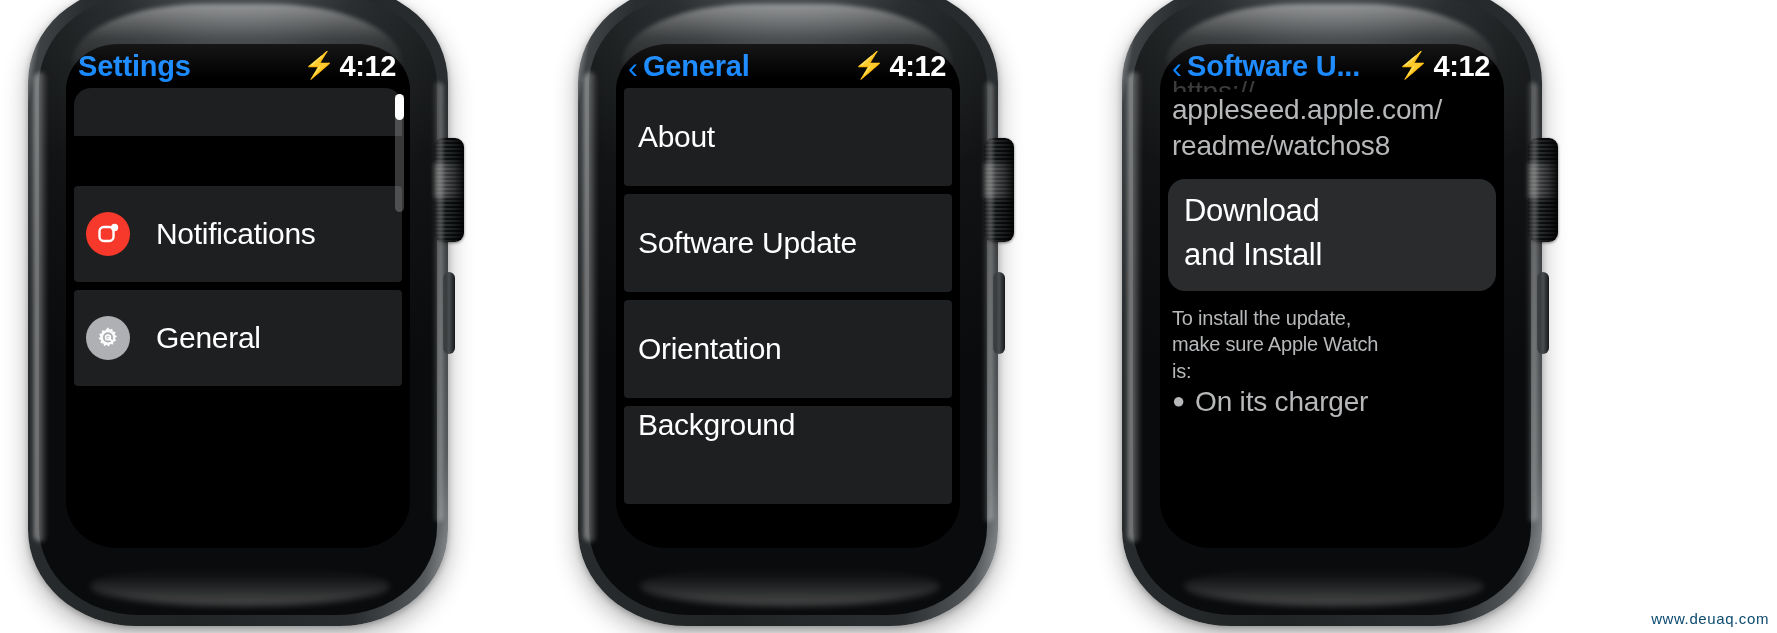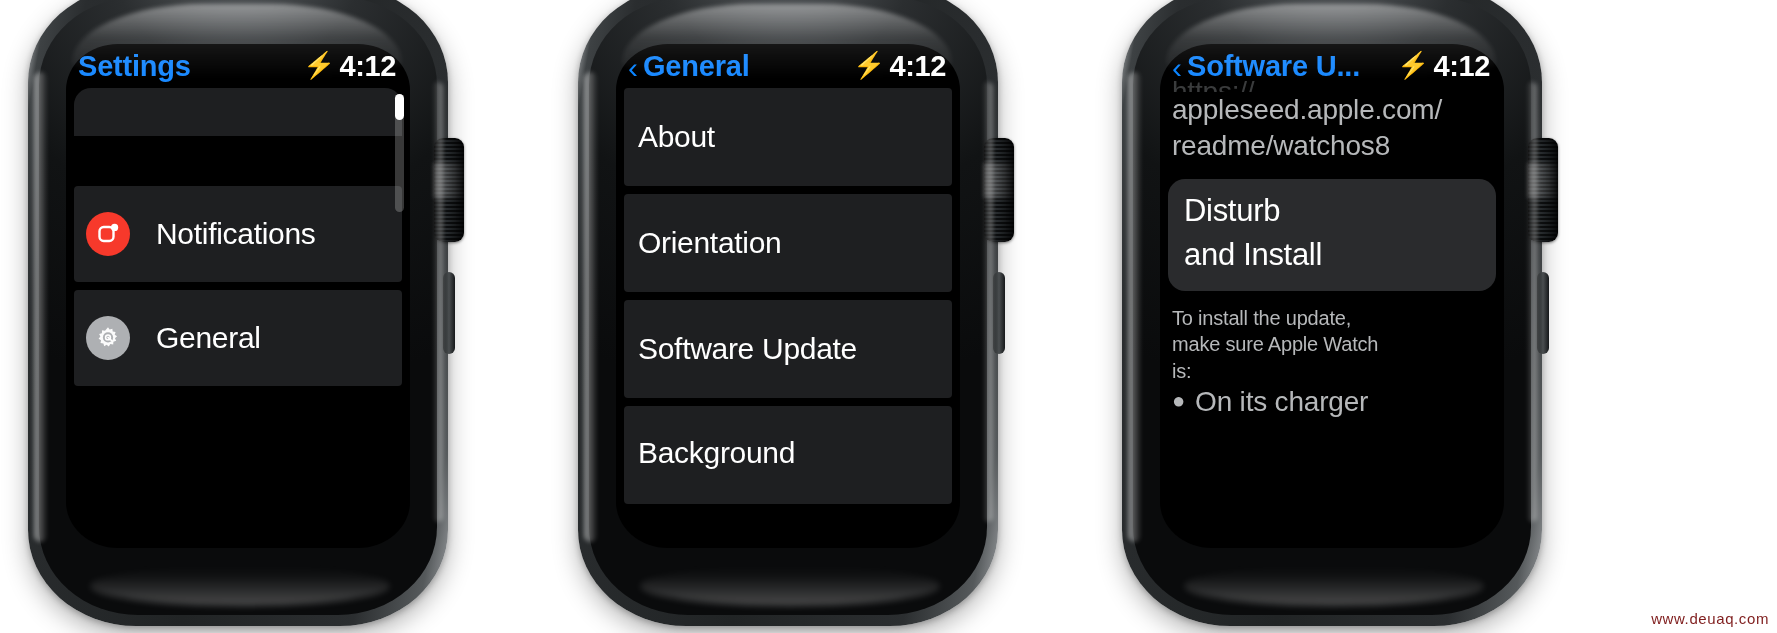--- a/index.html
+++ b/index.html
@@ -265,21 +265,21 @@
   }
 
   
   .row-plain {
     height: 98px;
     align-items: center;
   }
   .row-two-line {
     height: 98px;
     align-items: flex-start;
-    padding-top: 28px;
+    padding-top: 0;
     flex-direction: column;
     justify-content: flex-start;
   }
   .row-two-line .row-label { line-height: 1.28; }
 
   
   .body-text {
     color: #b6b8ba;
     font-size: 28px;
     line-height: 1.30;
@@ -328,21 +328,21 @@
     line-height: 1;
     position: relative;
     top: -3px;
   }
 
   .watermark {
     position: absolute;
     right: 8px;
     bottom: 6px;
     font-size: 15px;
-    color: #7f1d1d;
+    color: #0c4a6e;
     letter-spacing: 0.6px;
     font-family: "Liberation Sans", sans-serif;
   }
 </style>
 </head>
 <body>
 
 <div class="stage">
 
   <div class="watch watch-1">
@@ -422,24 +422,24 @@
           <span class="bolt">⚡</span>
           <span class="sb-time">4:12</span>
         </div>
       </div>
 
       <div class="list">
         <div class="row row-plain">
           <span class="row-label">About</span>
         </div>
         <div class="row row-plain">
+          <span class="row-label">Software Update</span>
+        </div>
+        <div class="row row-plain">
           <span class="row-label">Orientation</span>
-        </div>
-        <div class="row row-plain">
-          <span class="row-label">Software Update</span>
         </div>
         <div class="row row-two-line">
           <span class="row-label">Background</span>
         </div>
       </div>
     </div>
 
     <div class="gloss"></div>
     <div class="gloss-bottom"></div>
     <div class="edge-left"></div>
@@ -464,21 +464,21 @@
         </div>
       </div>
 
       <div class="body-text url-block">
         <span class="url-clipped">https://</span>
         <div>appleseed.apple.com/</div>
         <div>readme/watchos8</div>
       </div>
 
       <div class="btn-dl">
-        <div>Disturb</div>
+        <div>Download</div>
         <div>and Install</div>
       </div>
 
       <div class="note">
         <div>To install the update,</div>
         <div>make sure Apple Watch</div>
         <div>is:</div>
       </div>
 
       <div class="bullet-row">

